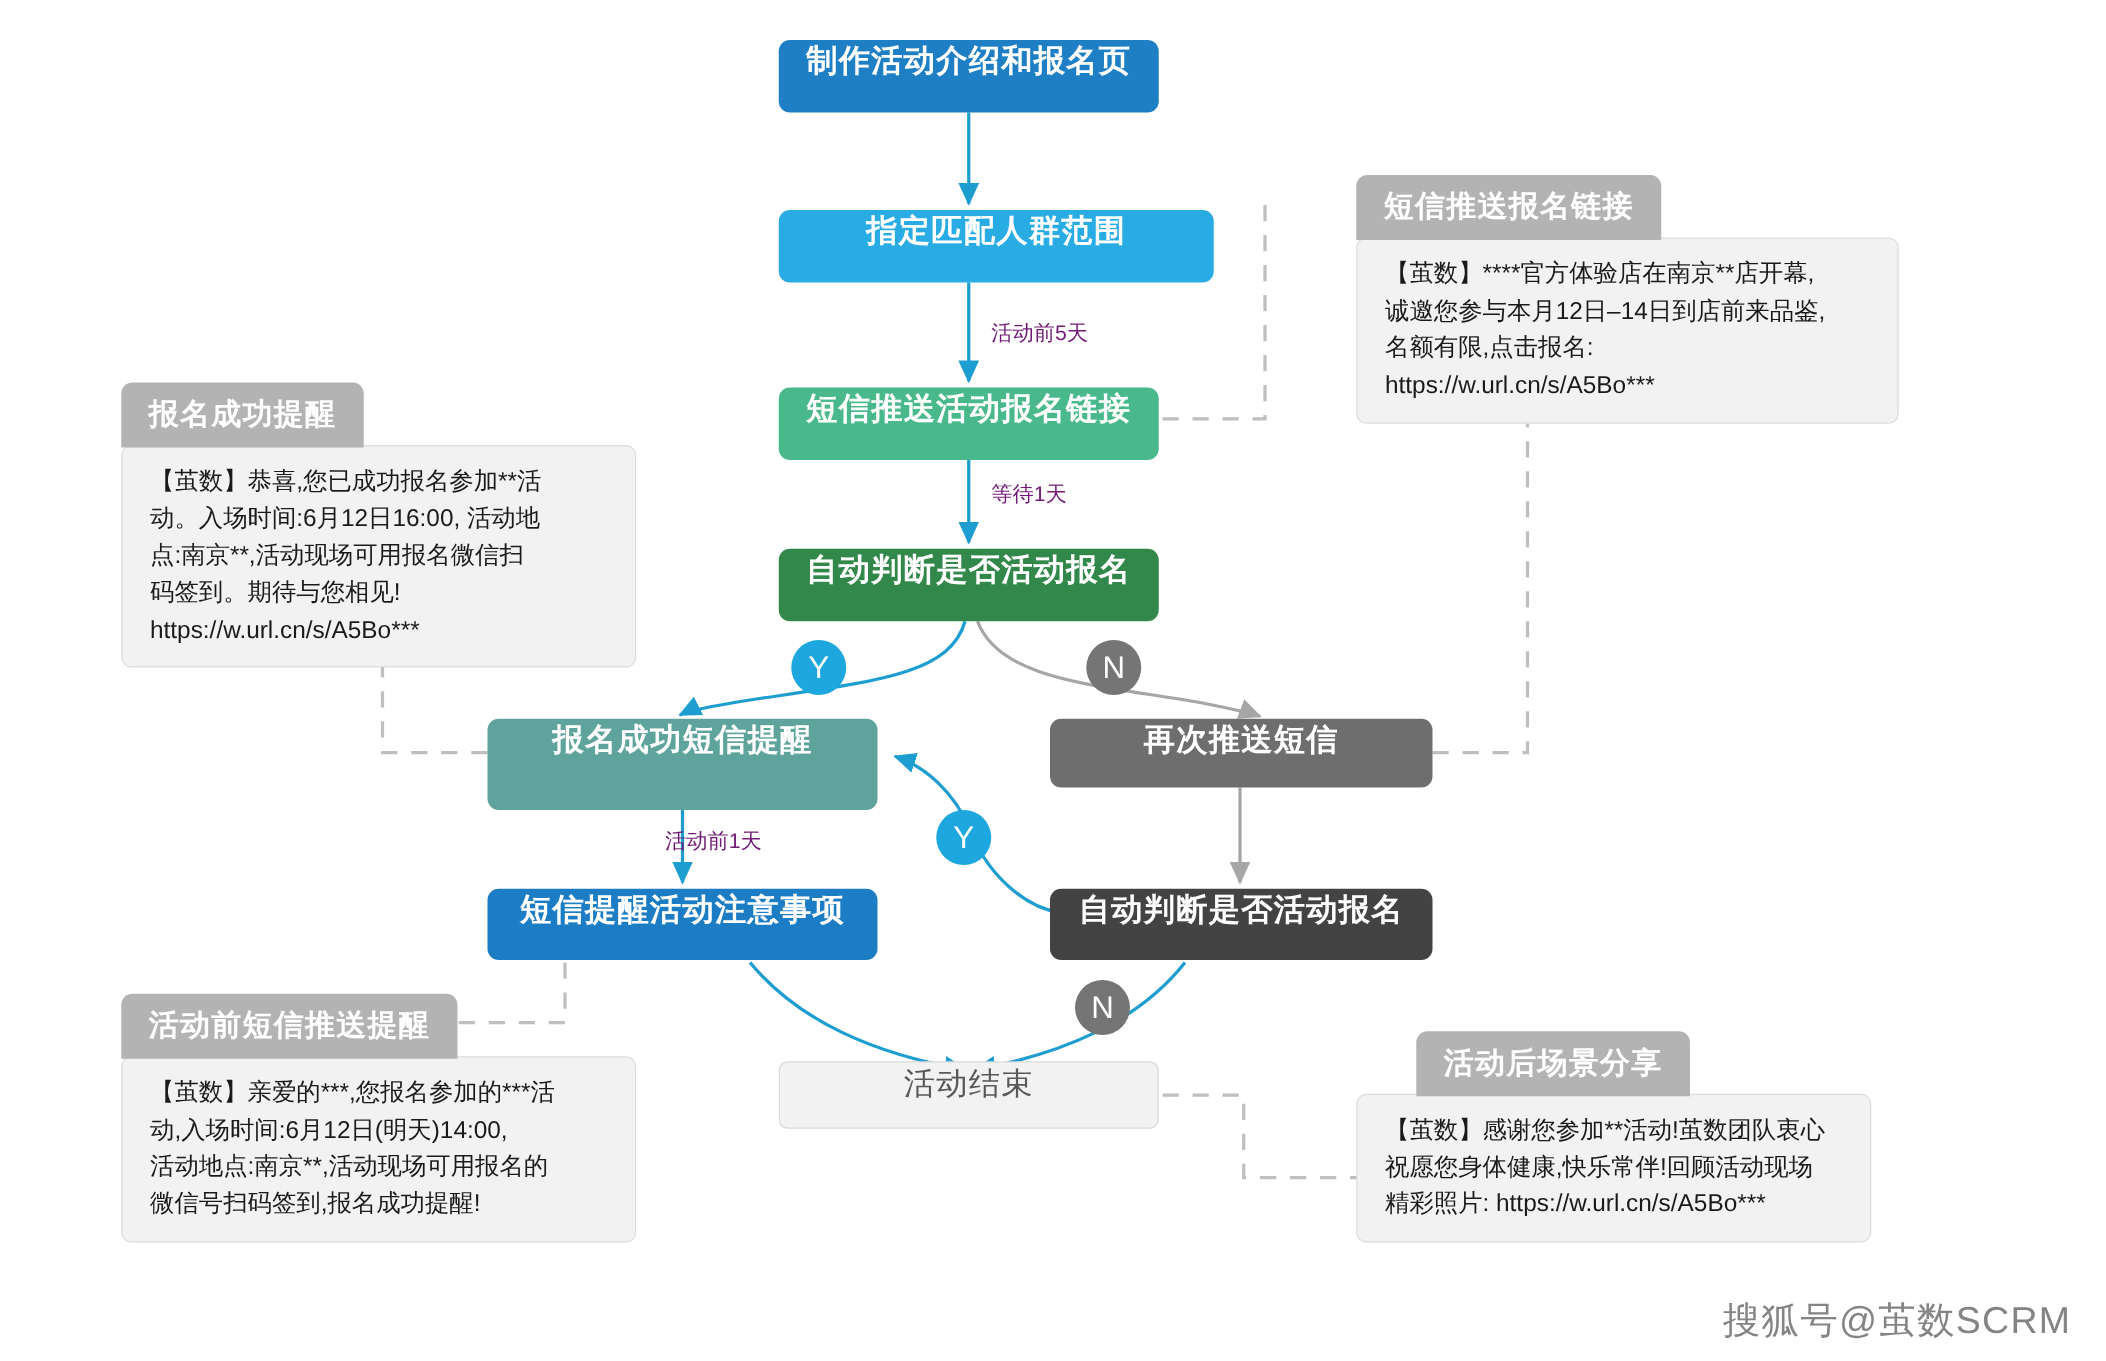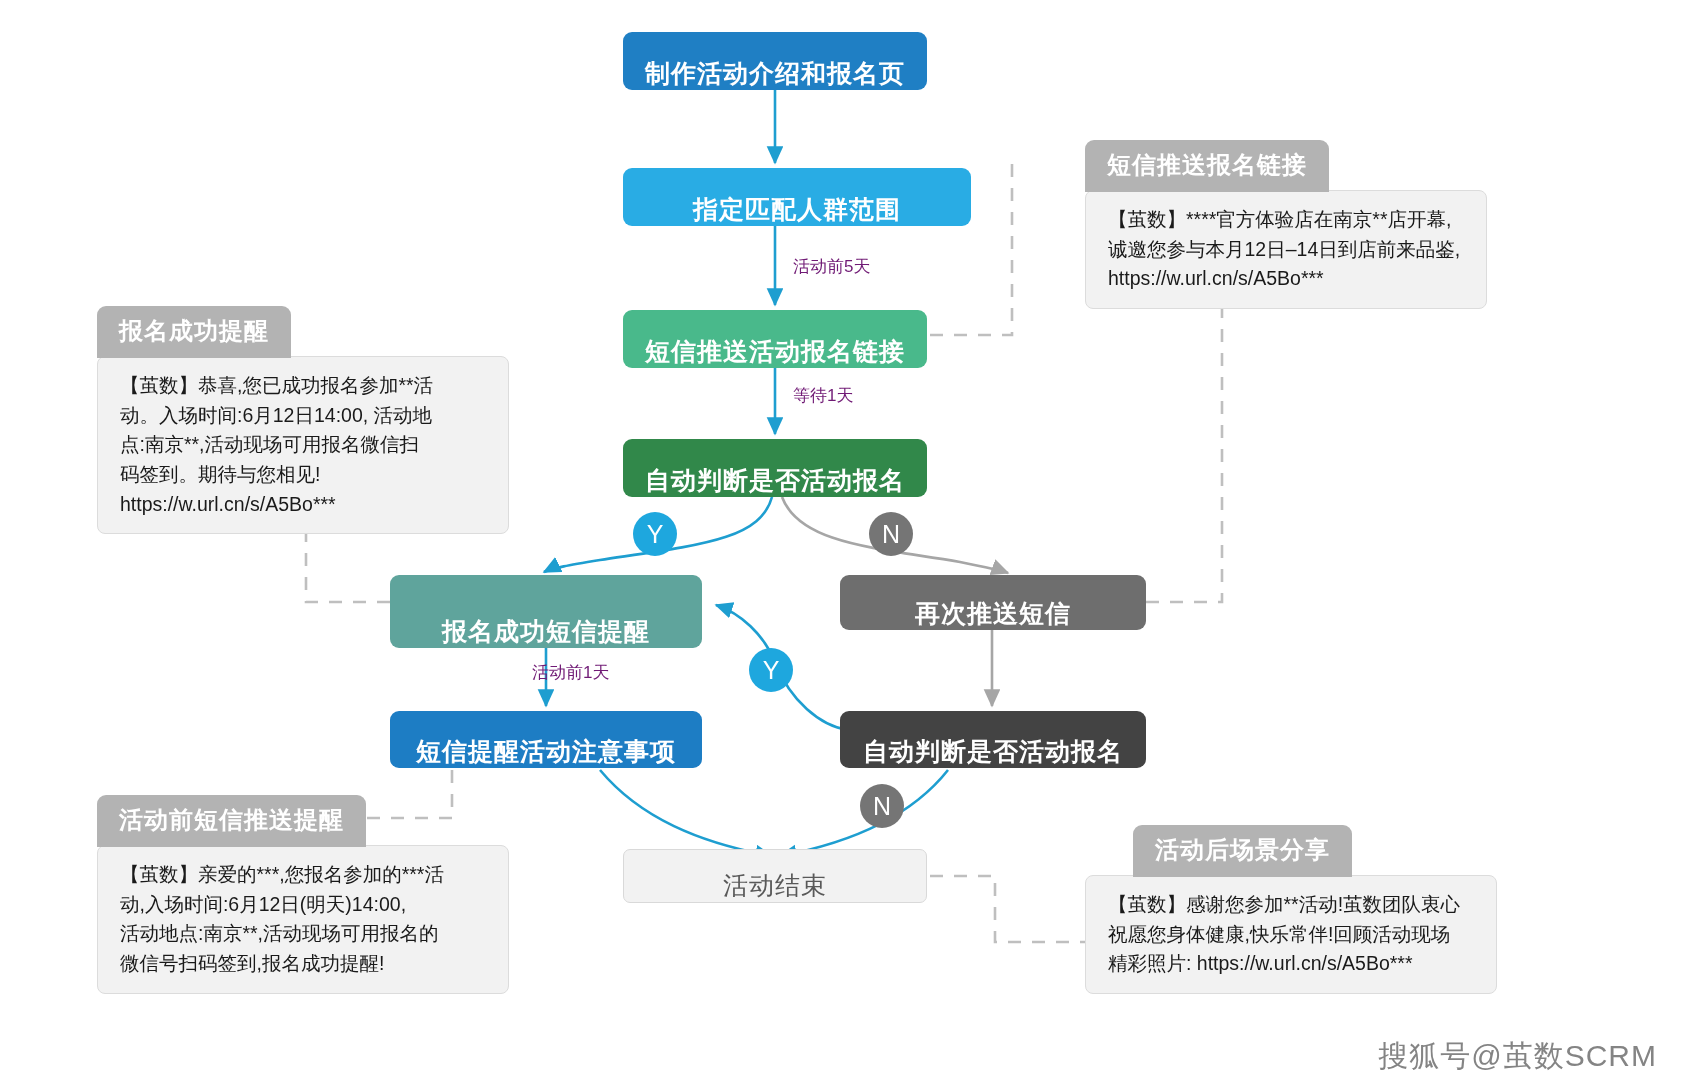--- a/index.html
+++ b/index.html
@@ -23,21 +23,21 @@
     width: 1685px;
     height: 1089px;
     pointer-events: none;
   }
 
   
   .node {
     position: absolute;
     box-sizing: border-box;
     display: flex;
-    align-items: flex-end;
+    align-items: flex-start;
     justify-content: center;
     border-radius: 9px;
     color: #ffffff;
     font-size: 25px;
     font-weight: 700;
     letter-spacing: 1px;
     white-space: nowrap;
     z-index: 3;
   }
   .node.end-node {
@@ -224,34 +224,35 @@
     <span>Y</span>
   </div>
   <div class="badge no" style="left:860px; top:784px;">
     <span>N</span>
   </div>
 
   <div class="card">
     <div class="card-title" style="left:1085px; top:140px;">
       <span>短信推送报名链接</span>
     </div>
-    <div class="card-body" style="left:1085px; top:190px; width:402px;">
+    <div class="card-body" style="left:1085px; top:190px; width:434px;">
       <p>【茧数】****官方体验店在南京**店开幕,</p>
       <p>诚邀您参与本月12日–14日到店前来品鉴,</p>
+      <p>名额有限,点击报名:</p>
       <p>https://w.url.cn/s/A5Bo***</p>
     </div>
   </div>
 
   <div class="card">
     <div class="card-title" style="left:97px; top:306px;">
       <span>报名成功提醒</span>
     </div>
     <div class="card-body" style="left:97px; top:356px; width:412px;">
       <p>【茧数】恭喜,您已成功报名参加**活</p>
-      <p>动。入场时间:6月12日14:00, 活动地</p>
+      <p>动。入场时间:6月12日16:00, 活动地</p>
       <p>点:南京**,活动现场可用报名微信扫</p>
       <p>码签到。期待与您相见!</p>
       <p>https://w.url.cn/s/A5Bo***</p>
     </div>
   </div>
 
   <div class="card">
     <div class="card-title" style="left:97px; top:795px;">
       <span>活动前短信推送提醒</span>
     </div>

